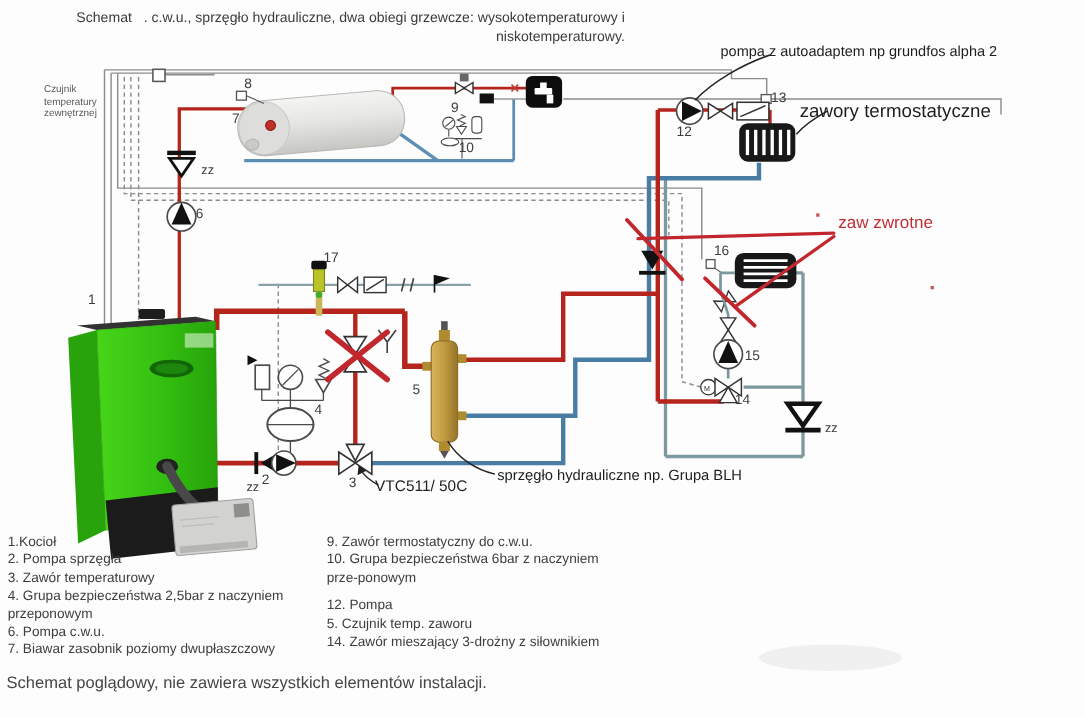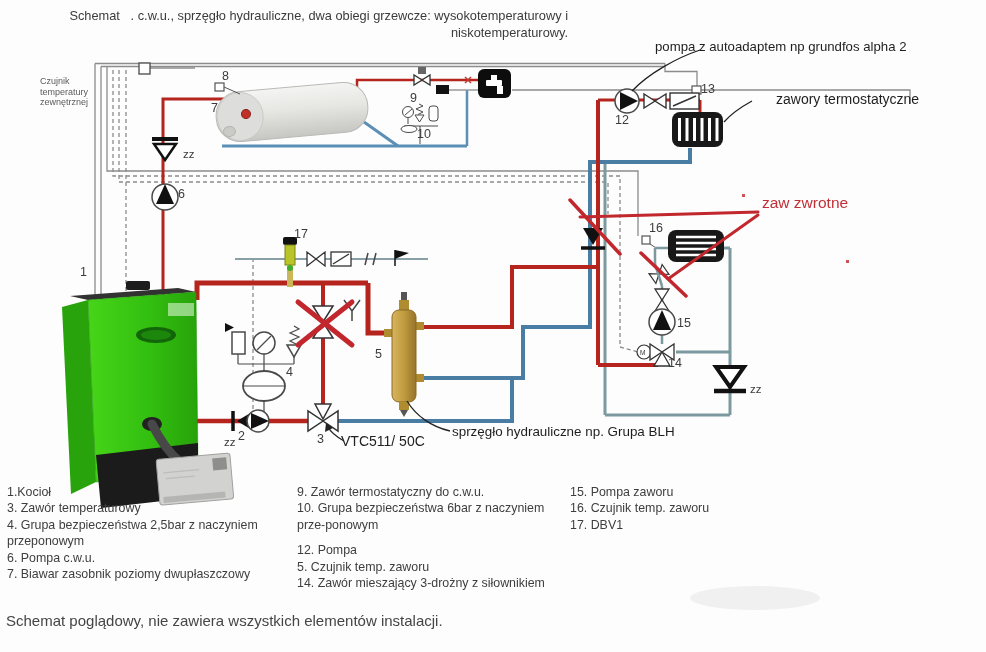--- a/index.html
+++ b/index.html
@@ -9,21 +9,21 @@
   #title{left:8px;top:7px;width:560px;font-size:12.8px;line-height:17px;color:#3b3b3b;white-space:pre-wrap;text-align:right;}
   #note{left:6px;top:612px;font-size:15px;color:#454545;}
   .legend-col{position:absolute;top:484px;font-size:12.4px;line-height:16.4px;color:#3e3e3e;}
   #lcol1{left:7px;width:252px;}
   #lcol2{left:297px;width:278px;}
   #lcol3{left:570px;width:210px;}
   .legend-item{min-height:16px;}
   .gap-top{margin-top:9px;}
   .ann{position:absolute;color:#1e1e1e;}
   #ann-pompa{left:655px;top:39px;font-size:13.2px;}
-  #ann-zawory{left:776px;top:91px;font-size:14px;}
+  #ann-zawory{left:727px;top:91px;font-size:17px;}
   #ann-zaw-zwrotne{left:762px;top:194px;font-size:15.5px;color:#bf2f36;}
   #ann-vtc{left:341px;top:433px;font-size:14px;color:#222;}
   #ann-sprzeglo{left:452px;top:424px;font-size:13.4px;}
   #ann-czujnik{left:40px;top:76px;width:64px;font-size:9px;line-height:10.5px;color:#5a5a5a;}
   svg text{font-family:"Liberation Sans",sans-serif;font-size:12.5px;fill:#3c3c3c;}
   svg text.zz{font-size:11.5px;}
   svg text.mot{font-size:6.5px;fill:#333;}
 </style>
 </head>
 <body>
@@ -334,32 +334,28 @@
   <div id="title" class="abs">Schemat   . c.w.u., sprzęgło hydrauliczne, dwa obiegi grzewcze: wysokotemperaturowy i niskotemperaturowy.</div>
   <div id="ann-czujnik" class="abs">Czujnik temperatury zewnętrznej</div>
   <div id="ann-pompa" class="ann">pompa z autoadaptem np grundfos alpha 2</div>
   <div id="ann-zawory" class="ann">zawory termostatyczne</div>
   <div id="ann-zaw-zwrotne" class="ann">zaw zwrotne</div>
   <div id="ann-vtc" class="ann">VTC511/ 50C</div>
   <div id="ann-sprzeglo" class="ann">sprzęgło hydrauliczne np. Grupa BLH</div>
 
   <div id="lcol1" class="legend-col">
     <div class="legend-item">1.Kocioł</div>
+    <div class="legend-item">2. Pompa sprzęgła</div>
     <div class="legend-item">3. Zawór temperaturowy</div>
     <div class="legend-item">4. Grupa bezpieczeństwa 2,5bar z naczyniem przeponowym</div>
     <div class="legend-item">6. Pompa c.w.u.</div>
     <div class="legend-item">7. Biawar zasobnik poziomy dwupłaszczowy</div>
   </div>
   <div id="lcol2" class="legend-col">
     <div class="legend-item">9. Zawór termostatyczny do c.w.u.</div>
     <div class="legend-item">10. Grupa bezpieczeństwa 6bar z naczyniem prze-ponowym</div>
     <div class="legend-item gap-top">12. Pompa</div>
     <div class="legend-item">5. Czujnik temp. zaworu</div>
     <div class="legend-item">14. Zawór mieszający 3-drożny z siłownikiem</div>
   </div>
-  <div id="lcol3" class="legend-col">
-    <div class="legend-item">15. Pompa zaworu</div>
-    <div class="legend-item">16. Czujnik temp. zaworu</div>
-    <div class="legend-item">17. DBV1</div>
-  </div>
 
   <div id="note" class="abs">Schemat poglądowy, nie zawiera wszystkich elementów instalacji.</div>
 </div>
 
 </body></html>

